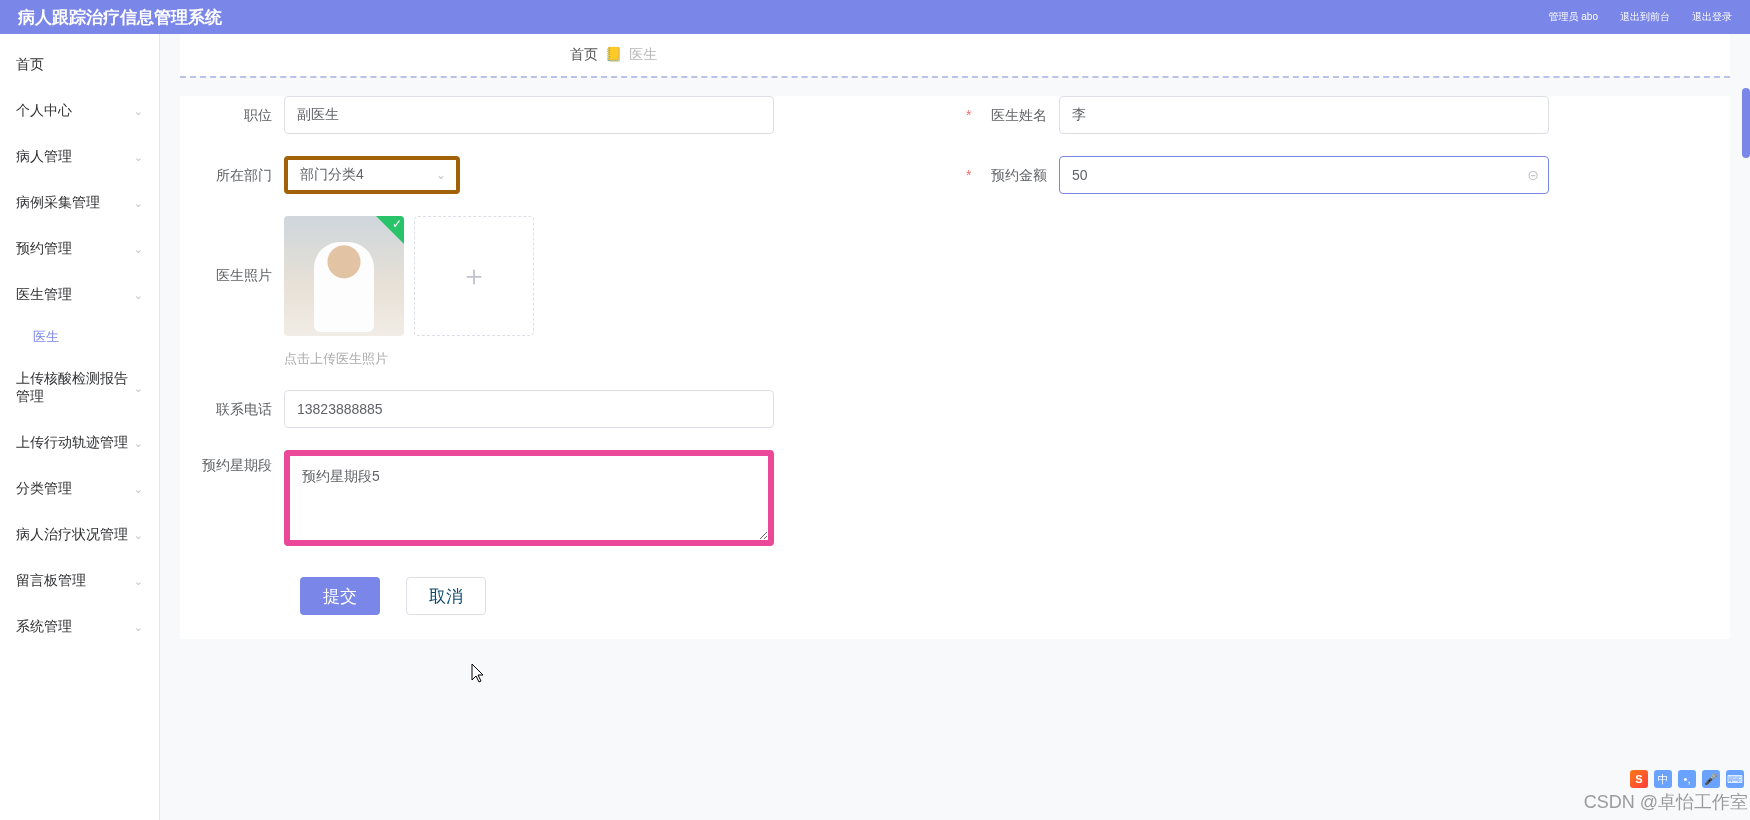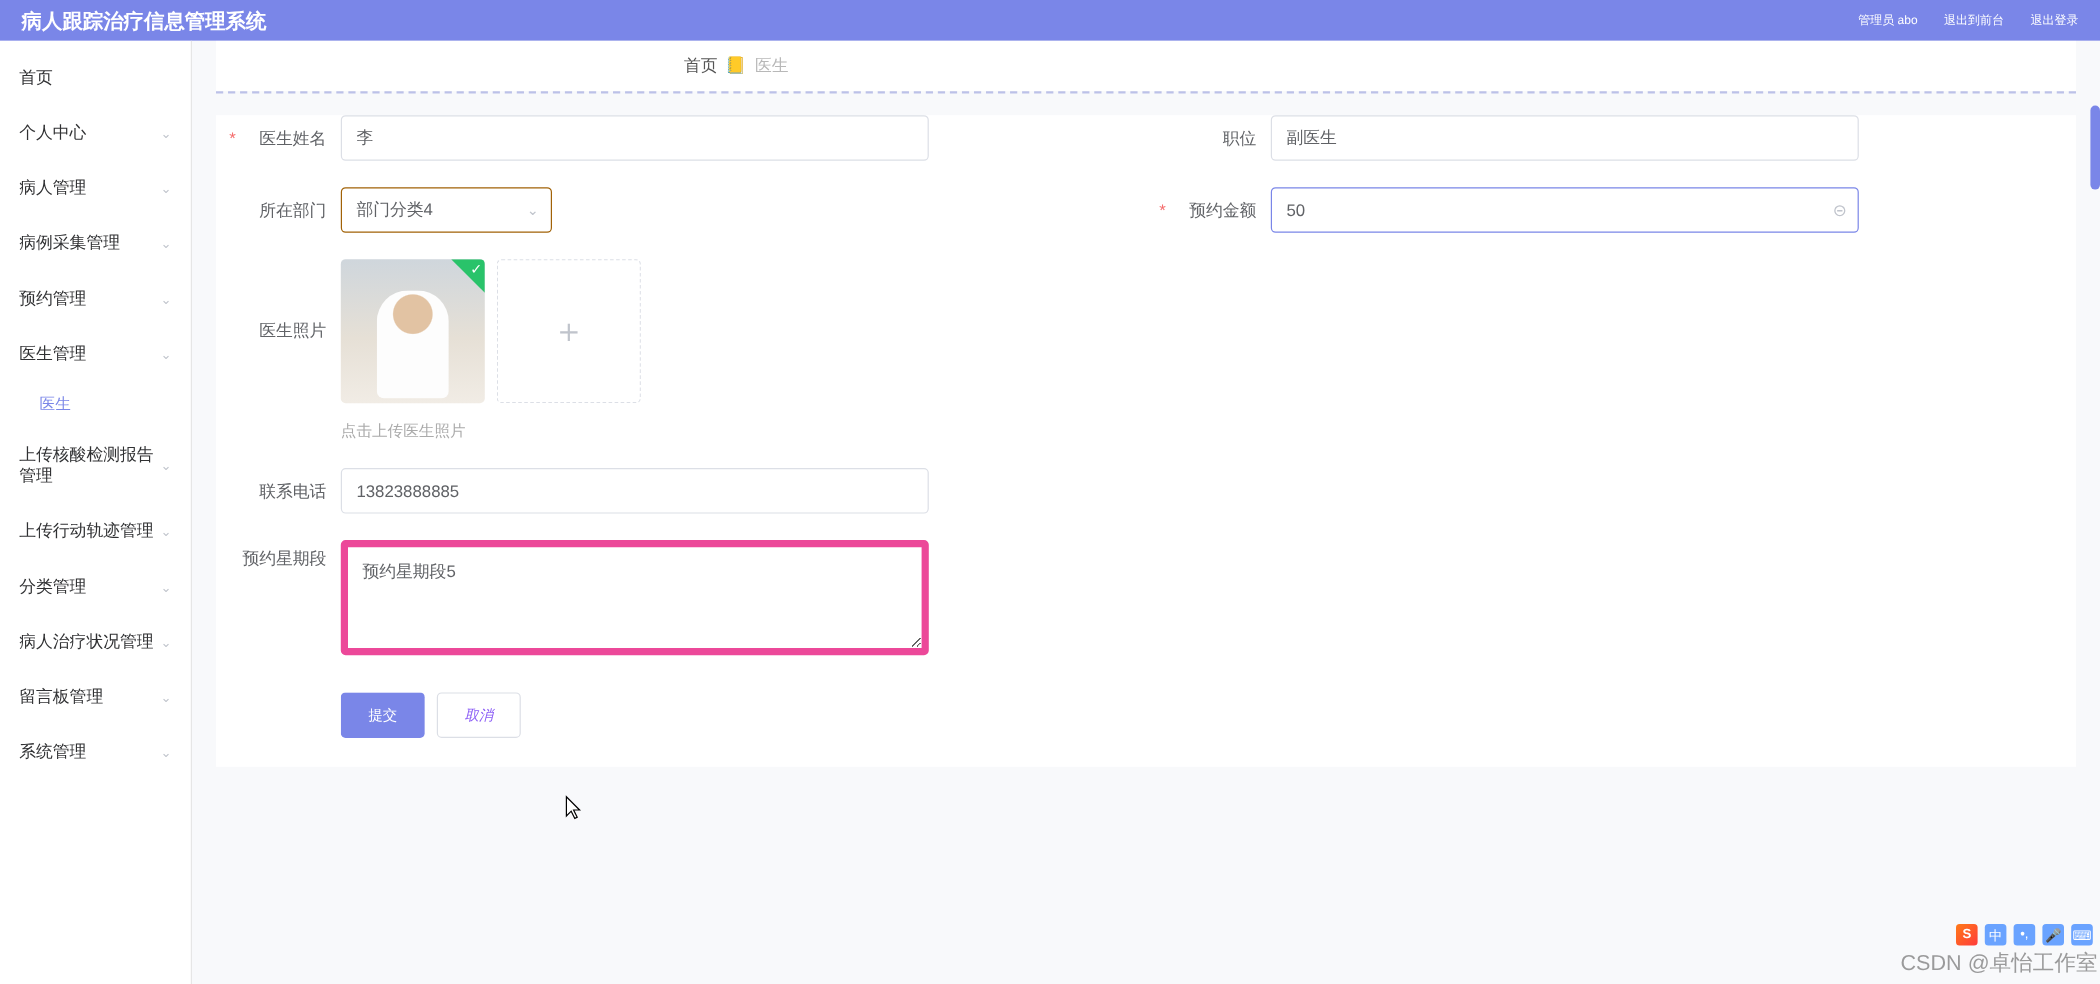--- a/index.html
+++ b/index.html
@@ -35,37 +35,37 @@
     
     .ctrl { flex: 1; }
     .input { width: 100%; max-width: 490px; height: 38px; border: 1px solid #dcdfe6; border-radius: 4px; padding: 0 12px; font-size: 14px; color: #606266; outline: none; }
     .input.focused { border-color: #7a86e8; }
     .input-wrap { position: relative; display: inline-block; width: 100%; max-width: 490px; }
     .input-icon-left { position: absolute; left: 10px; top: 50%; transform: translateY(-50%); color: #c0c4cc; }
     .input-icon-right { position: absolute; right: 10px; top: 50%; transform: translateY(-50%); color: #c0c4cc; }
     .input.with-left { padding-left: 32px; }
     .input-wrap.small { max-width: 178px; }
     
-    .select { width: 176px; height: 38px; border: 1px solid #a16207; border-radius: 4px; padding: 0 30px 0 12px; font-size: 14px; color: #606266; display: flex; align-items: center; position: relative; }
+    .select { width: 176px; height: 38px; border: 4px solid #a16207; border-radius: 4px; padding: 0 30px 0 12px; font-size: 14px; color: #606266; display: flex; align-items: center; position: relative; }
     .select-chev { position: absolute; right: 10px; color: #c0c4cc; font-size: 12px; }
     
     .textarea { width: 100%; max-width: 490px; min-height: 96px; border: 6px solid #ec4899; border-radius: 4px; padding: 12px 12px; font-size: 14px; color: #606266; resize: vertical; outline: none; font-family: inherit; }
     
     .photo-row { display: flex; gap: 10px; }
     .photo-thumb { width: 120px; height: 120px; border-radius: 4px; background: linear-gradient(180deg,#cfd6dc 0%, #e6e0d6 55%, #f1ece5 100%); position: relative; overflow: hidden; }
     .photo-person { position: absolute; left: 50%; top: 26px; transform: translateX(-50%); width: 60px; height: 90px; background: radial-gradient(circle at 50% 22%, #e2c3a3 0 16px, transparent 17px), linear-gradient(#fdfdfd,#fdfdfd); border-radius: 26px 26px 6px 6px; }
     .photo-check { position: absolute; top: 0; right: 0; width: 0; height: 0; border-top: 28px solid #29c36a; border-left: 28px solid transparent; }
     .photo-check::after { content: "✓"; color: #fff; position: absolute; top: -27px; right: 2px; font-size: 12px; }
     .photo-add { width: 120px; height: 120px; border: 1px dashed #dcdfe6; border-radius: 4px; display: flex; align-items: center; justify-content: center; color: #c0c4cc; font-size: 28px; cursor: pointer; }
     .photo-hint { color: #aaa; font-size: 13px; margin-top: 14px; }
     
     .btn-row { display: flex; gap: 10px; margin-top: 6px; margin-left: 84px; grid-column: 1 / -1; }
-    .btn { height: 38px; padding: 0 22px; border-radius: 4px; font-size: 12px; cursor: pointer; border: 1px solid transparent; }
+    .btn { height: 38px; padding: 0 22px; border-radius: 4px; font-size: 17px; cursor: pointer; border: 1px solid transparent; margin-left: 16px; }
     .btn-primary { background: #7a86e8; color: #fff; }
-    .btn-default { background: #fff; color: #8b5cf6; border-color: #dcdfe6; font-style: italic; }
+    .btn-default { background: #fff; color: #0c4a6e; border-color: #dcdfe6; }
     
     .cursor { position: absolute; pointer-events: none; }
     
     .watermark { position: fixed; right: 2px; bottom: 6px; color: #737373; font-size: 18px; opacity: .7; }
     
     .taskbar-icons { position: fixed; right: 6px; bottom: 32px; display: flex; gap: 6px; align-items: center; }
     .tb-ic { width: 18px; height: 18px; border-radius: 3px; display: flex; align-items: center; justify-content: center; font-size: 11px; color: #fff; }
     .tb-s { background: linear-gradient(135deg,#ff7a18,#ff3b3b); font-weight: bold; }
     .tb-g { background: #6aa3ff; }
     
@@ -141,26 +141,26 @@
       <span class="bc-home">首页</span>
       <span class="bc-icon">📒</span>
       <span class="bc-current">医生</span>
     </div>
     <hr class="dash-line">
 
     <div class="content-card">
     <div class="form">
 
       <div class="form-item">
+        <div class="label">职位</div>
+        <div class="ctrl"><input class="input" value="副医生" style=""></div>
+      </div>
+      <div class="form-item">
         <div class="label req">医生姓名</div>
         <div class="ctrl"><input class="input" value="李" style=""></div>
-      </div>
-      <div class="form-item">
-        <div class="label">职位</div>
-        <div class="ctrl"><input class="input" value="副医生" style=""></div>
       </div>
 
       <div class="form-item">
         <div class="label">所在部门</div>
         <div class="ctrl">
           <div class="select">
             <span>部门分类4</span>
             <span class="select-chev">⌄</span>
           </div>
         </div>

